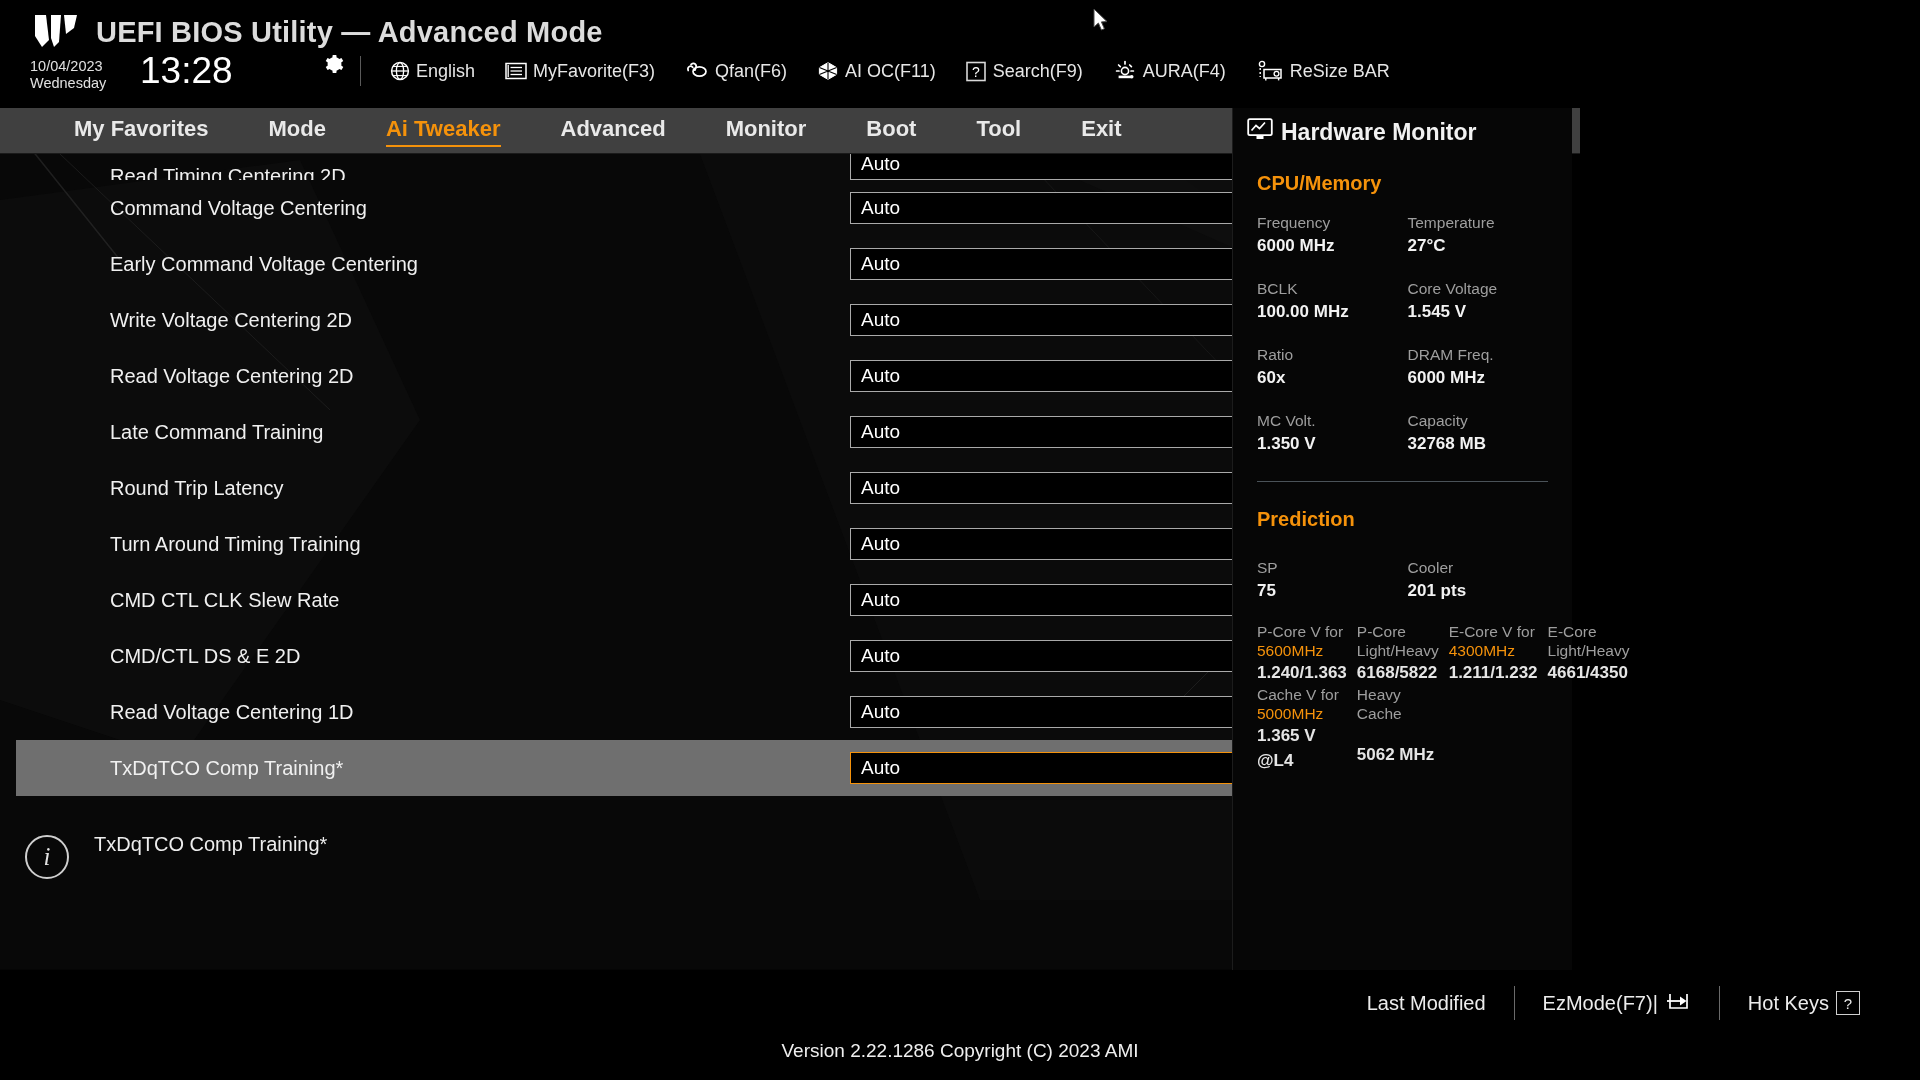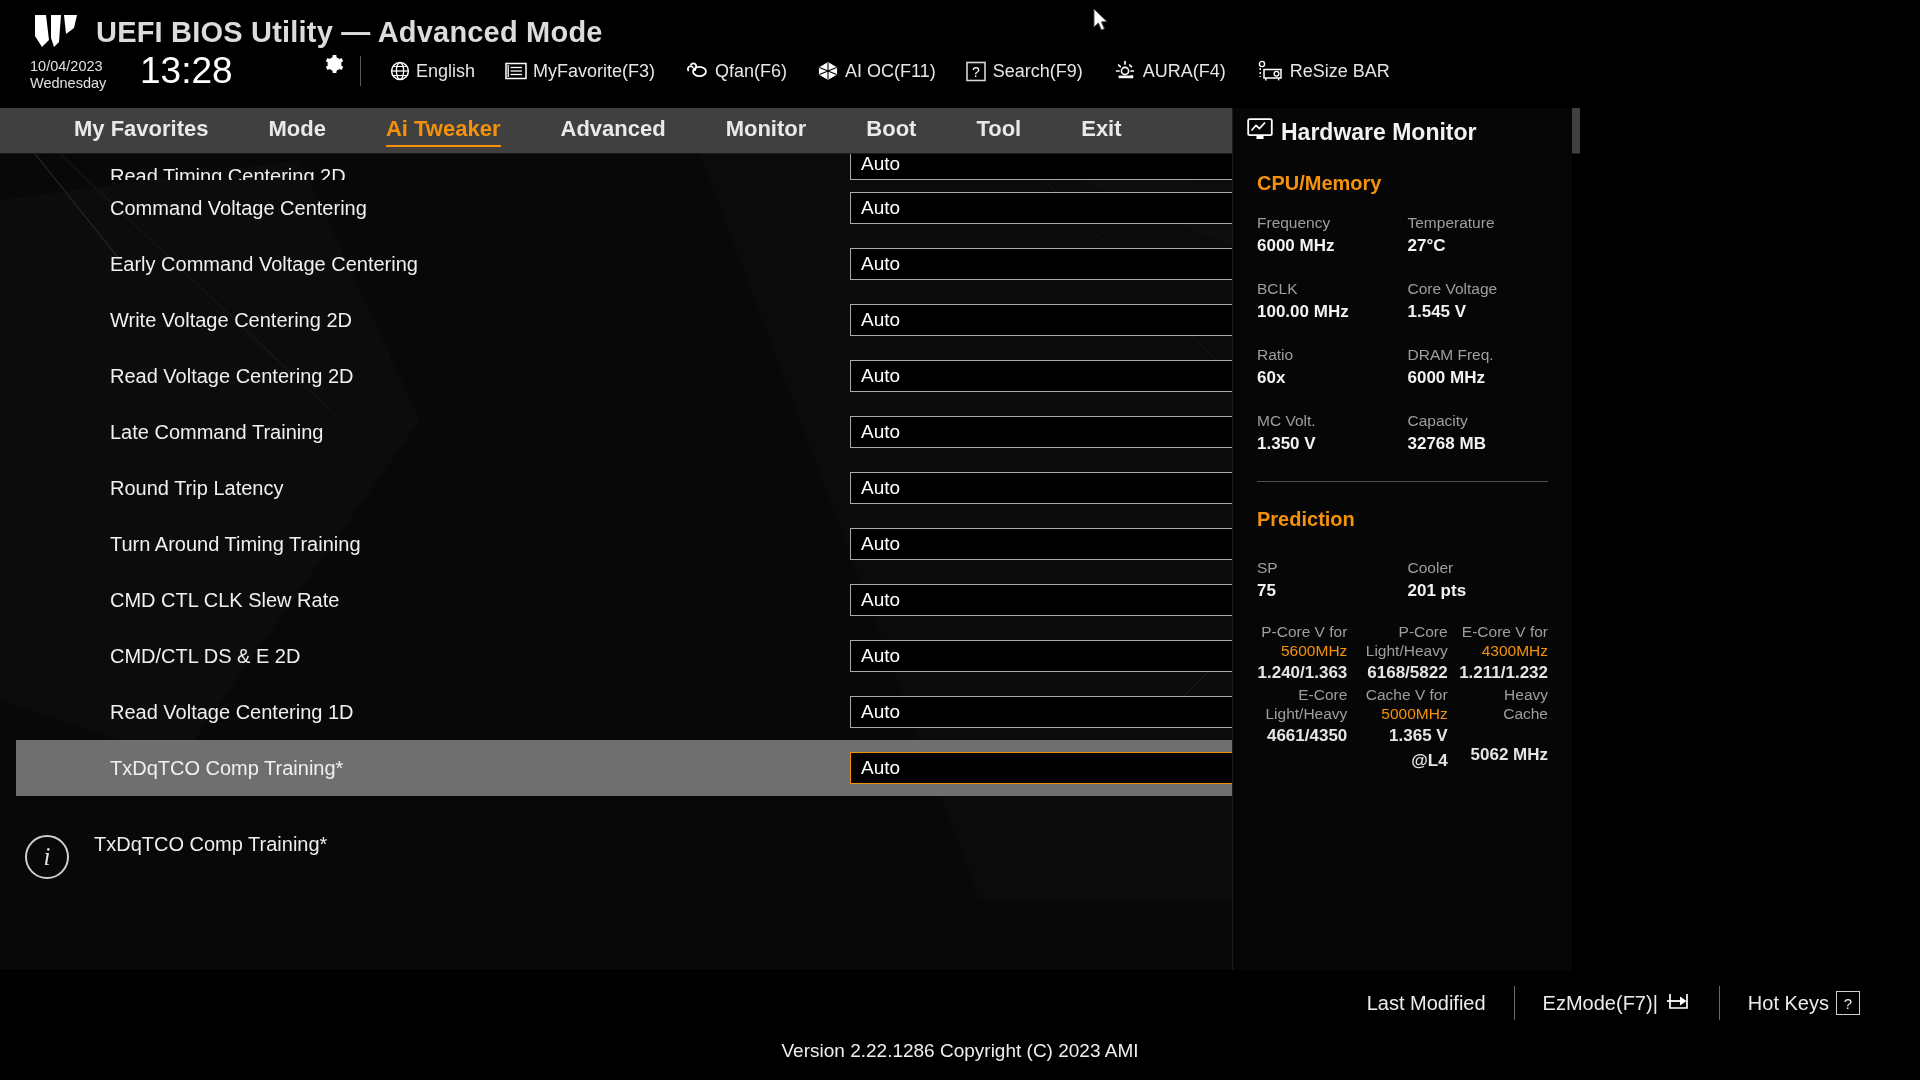--- a/index.html
+++ b/index.html
@@ -173,22 +173,22 @@
   .hw-cell .k { font-size: 15.5px; color: #9e9e9e; line-height: 19px; }
   .hw-cell .v { font-size: 17px; color: #f2f2f2; font-weight: bold; line-height: 23px; margin-top: 2px; }
   .hw-divider {
     margin-top: 26px; height: 1px; background: #4a5258;
   }
   .pred-grid {
     display: grid; grid-template-columns: 1fr 1fr;
     margin-top: 27px; row-gap: 20px; column-gap: 10px;
   }
   .pred-grid2 {
-    display: grid; grid-template-columns: 1fr 1fr 1fr;
-    margin-top: 20px; row-gap: 0px; column-gap: 10px; text-align: right;
+    display: grid; grid-template-columns: 1fr 1fr 1fr 1fr;
+    margin-top: 20px; row-gap: 0px; column-gap: 10px;
   }
   .pc .k { font-size: 15.5px; color: #9e9e9e; line-height: 19px; }
   .pc .k.accent { color: #f5920b; }
   .pc .v { font-size: 17px; color: #e5e5e5; font-weight: bold; line-height: 25px; }
 
   
   .footer {
     position: absolute; left: 0; bottom: 0; width: 1920px; height: 110px;
     background: #000;
   }

